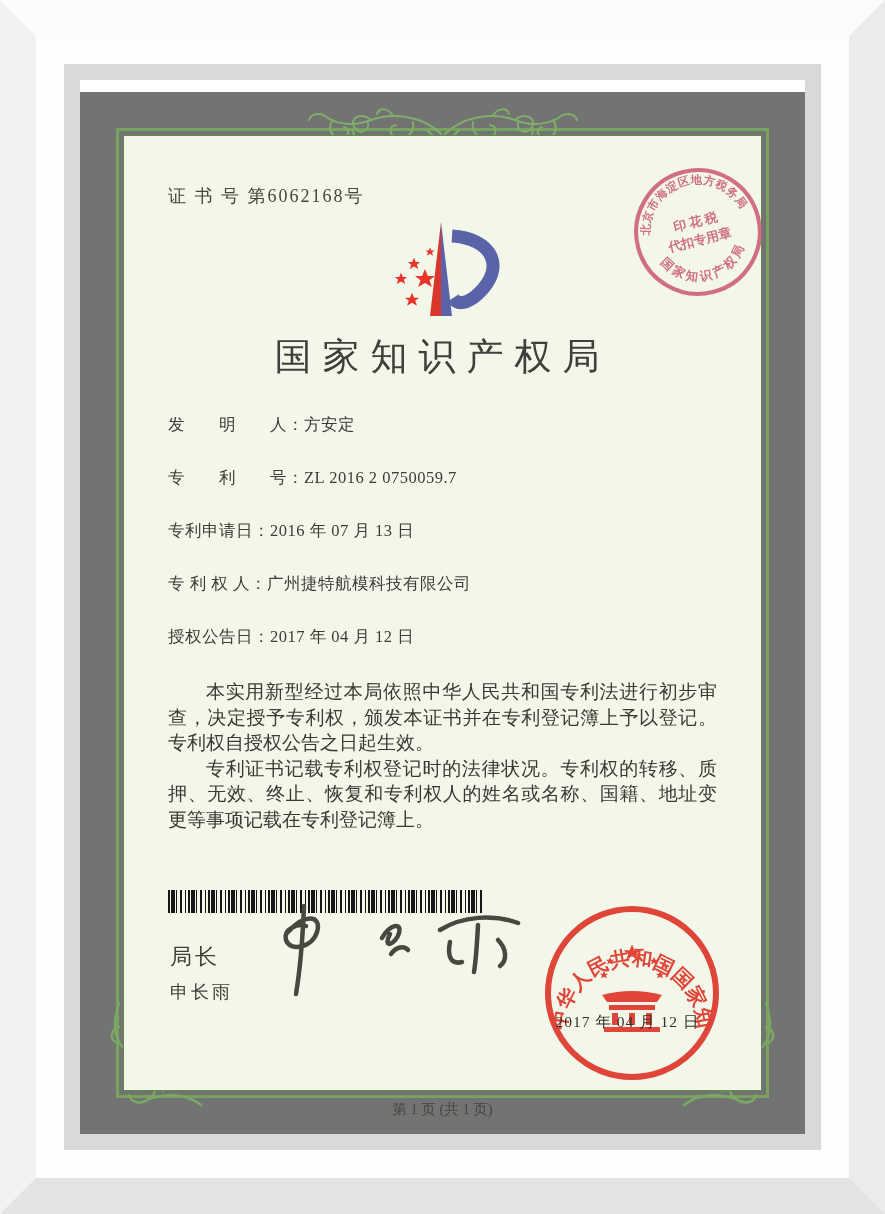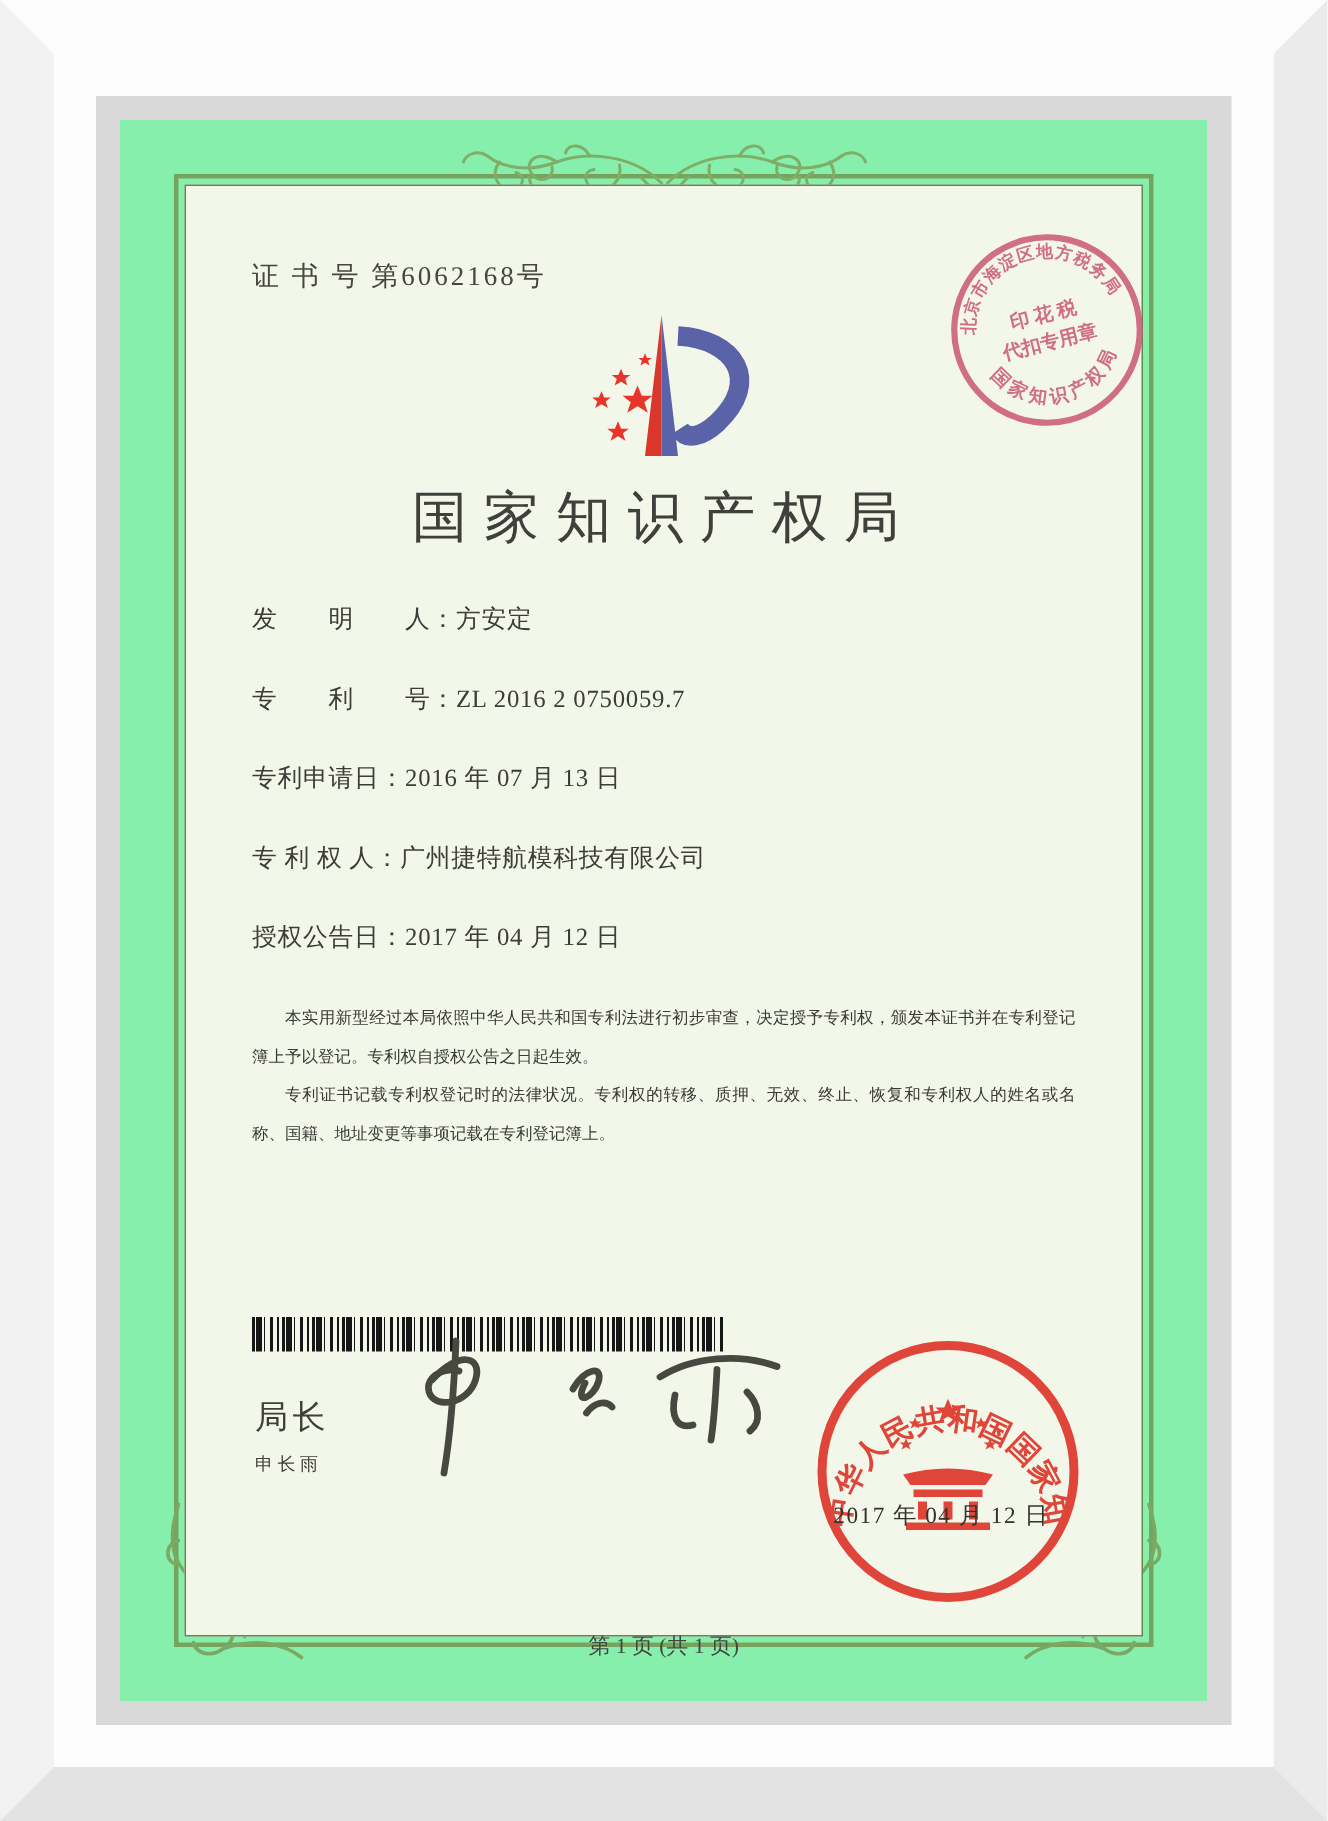--- a/index.html
+++ b/index.html
@@ -5,44 +5,44 @@
   html,body{margin:0;padding:0;background:#ffffff;}
   body{width:885px;height:1214px;position:relative;overflow:hidden;
        font-family:"Liberation Serif","DejaVu Serif",serif;}
   
   .photo-frame{position:absolute;inset:0;box-sizing:border-box;
 photoborder:0;
     border:36px solid;border-color:#fcfcfc #ebebeb #e3e3e3 #f2f2f2;background:#fff;}
   .frame-inner{position:absolute;inset:0;box-sizing:border-box;border:28px solid #fdfdfd;
     box-shadow:inset 0 0 2px rgba(0,0,0,.08);}
   .mat{position:absolute;inset:0;box-sizing:border-box;border:16px solid #d9d9d9;}
-  .paper{position:absolute;inset:0;background:#86efac;}
+  .paper{position:absolute;inset:0;background:#737373;margin-top:12px;}
   
   .cert-border{position:absolute;inset:36px;border:3px solid #76a35d;}
   .cert-inner{position:absolute;inset:4px;border:1px solid #5d8a49;background:#f2f7e9;}
   .content{position:absolute;inset:0;padding:48px 44px 0 44px;box-sizing:border-box;color:#3c3c38;}
   
   .ornament-top{position:absolute;top:-27px;left:50%;transform:translateX(-50%);width:340px;height:54px;}
   .corner-bl{position:absolute;left:-16px;bottom:-16px;width:112px;height:112px;}
   .corner-br{position:absolute;right:-16px;bottom:-16px;width:112px;height:112px;transform:scaleX(-1);}
   
   .cert-no{font-size:18px;letter-spacing:2px;color:#46463f;}
   .logo-wrap{text-align:center;margin-top:4px;height:112px;}
   .title{text-align:center;font-size:37px;letter-spacing:11px;color:#3f3f3b;margin-top:8px;font-weight:400;}
   .fields{margin-top:32px;font-size:16.5px;letter-spacing:.5px;}
   .field{margin-bottom:31px;white-space:nowrap;}
   .field .lab{color:#3c3c38;}
-  .paras{font-size:11px;line-height:25.5px;text-align:justify;color:#3a3a35;}
+  .paras{font-size:19px;line-height:25.5px;text-align:justify;color:#3a3a35;}
   .paras p{margin:0;text-indent:2em;}
   .barcode{position:absolute;left:44px;top:754px;width:314px;height:23px;
     background:repeating-linear-gradient(90deg,#161616 0 2px,transparent 2px 3px,#161616 3px 7px,
       transparent 7px 8px,#161616 8px 9px,transparent 9px 12px,#161616 12px 14px,transparent 14px 17px,
       #161616 17px 18px,transparent 18px 20px);}
   .signer-title{position:absolute;left:46px;top:806px;font-size:22px;letter-spacing:3px;color:#3f3f39;}
-  .signer-name{position:absolute;left:46px;top:844px;font-size:12px;letter-spacing:3px;color:#3f3f39;}
+  .signer-name{position:absolute;left:46px;top:844px;font-size:18px;letter-spacing:3px;color:#3f3f39;}
   .signature{position:absolute;left:130px;top:762px;width:300px;height:110px;}
   .seal{position:absolute;left:418px;top:767px;width:180px;height:180px;opacity:.93;}
   .seal-date{position:absolute;left:396px;top:876px;width:215px;text-align:center;
     font-size:15.5px;letter-spacing:1px;color:#33322d;}
   .page-footer{position:absolute;left:0;right:0;top:964px;text-align:center;font-size:14.5px;color:#45453f;}
   .stamp{position:absolute;left:506px;top:28px;width:136px;height:136px;transform:rotate(-14deg);opacity:.88;}
 </style>
 </head>
 <body>
 

